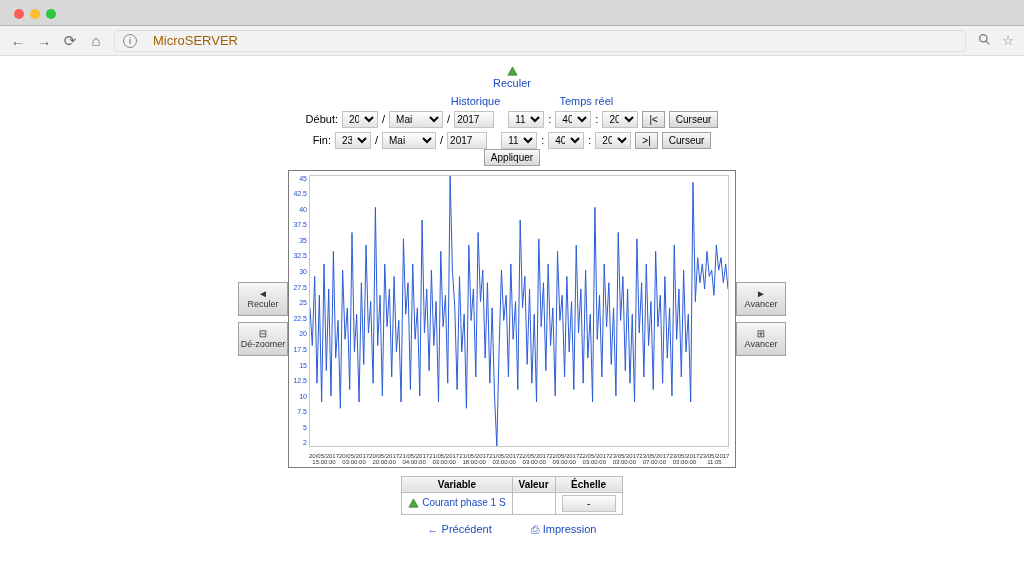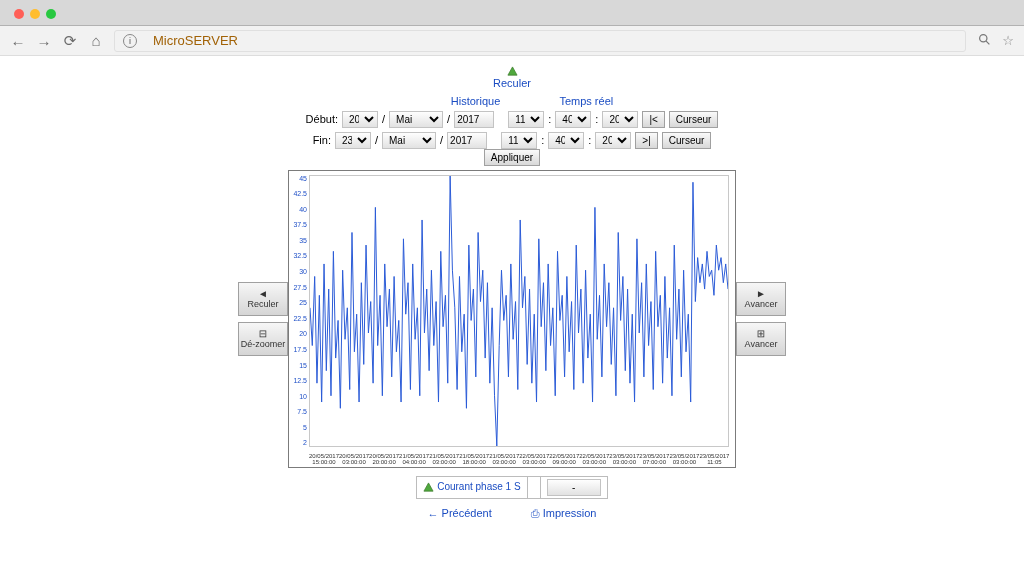--- a/index.html
+++ b/index.html
@@ -182,20 +182,25 @@
           </div>
         <div class="side-btn">
             <span class="arrow">⊞</span>
             <span>Avancer</span>
           </div>
       </div>
     </div>
 
     <table class="legend">
       <tbody>
+          <tr>
+        <th>Variable</th>
+        <th>Valeur</th>
+        <th>Échelle</th>
+      </tr>
       <tr>
         <td>
           <span class="warn-ico">
             <svg viewBox="0 0 12 12" width="11" height="11">
                   <polygon points="6,1 11,10 1,10" fill="#4fa83d" stroke="#3a7a2b" stroke-width="0.8"></polygon>
                 </svg>
           </span>
           <a href="#" style="color:#1a4cc2;text-decoration:none;">Courant phase 1 S</a>
         </td>
         <td></td>

